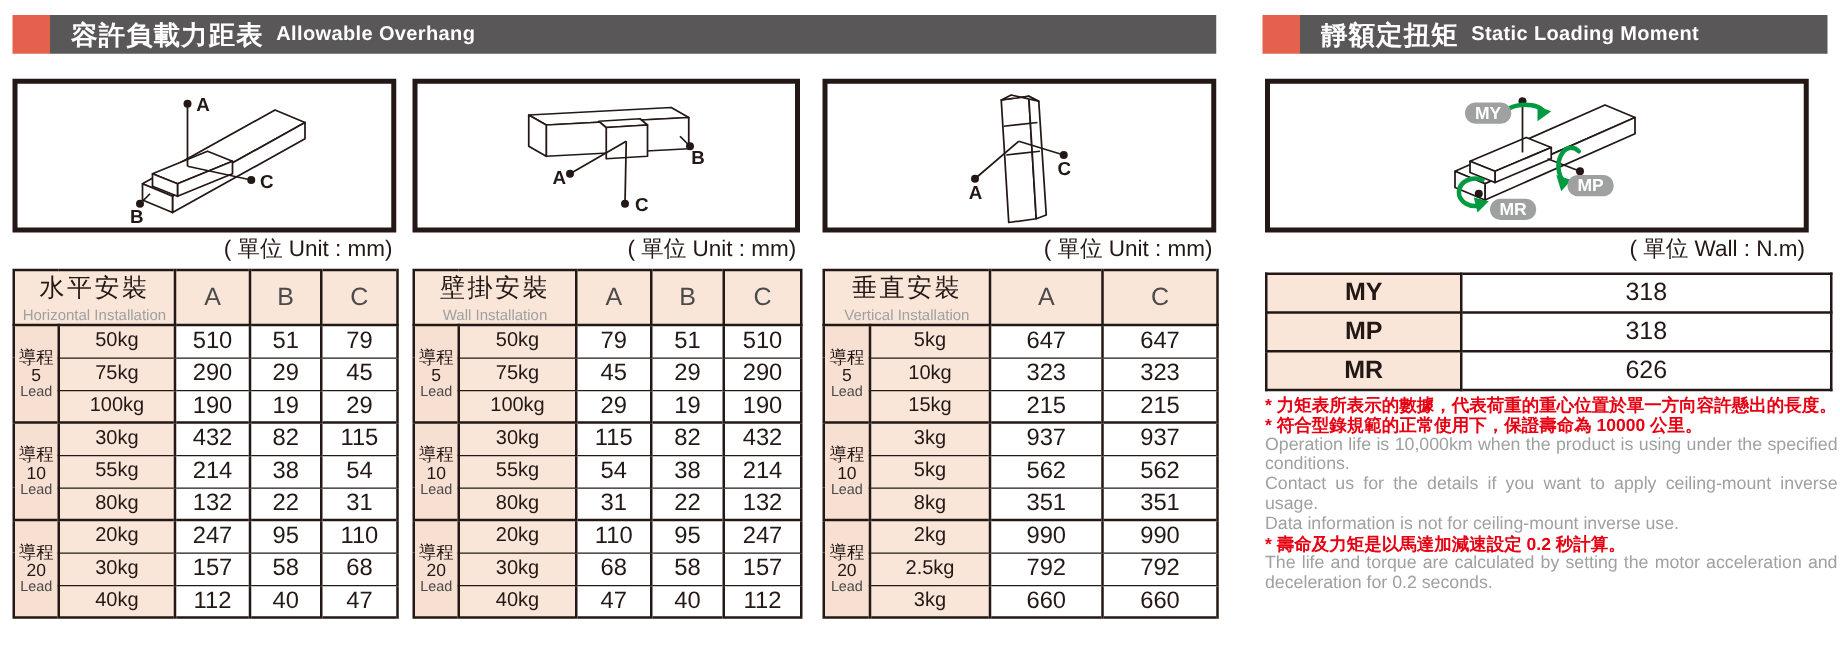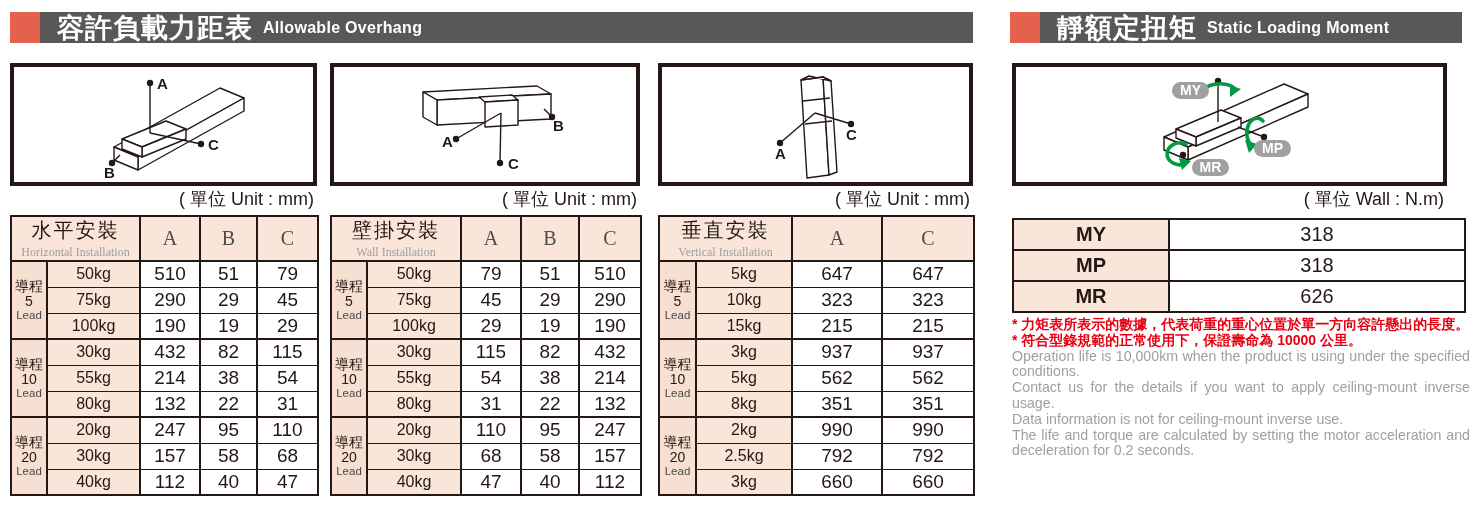--- a/index.html
+++ b/index.html
@@ -4,21 +4,21 @@
 <style>
   * { margin:0; padding:0; box-sizing:border-box; }
   html,body { width:1472px; height:521px; overflow:hidden; background:#fff;
     font-family:"Liberation Sans", sans-serif; color:#231815; }
   .abs { position:absolute; }
 
   
   .sec-header { position:absolute; top:12px; height:31px; display:flex; }
   .hdr-accent { width:30px; height:31px; background:#e4614d; flex:0 0 30px; }
   .hdr-bar { flex:1; background:#595757; color:#fff; display:flex; align-items:center; padding-left:17px; }
-  .hdr-zh { font-size:27px; font-weight:bold; letter-spacing:1px;text-align:right; }
+  .hdr-zh { font-size:21px; font-weight:bold; letter-spacing:1px;text-align:right; }
   .hdr-en { font-size:16px; font-weight:bold; margin-left:10px; letter-spacing:.3px; }
 
   
   .dcol { position:absolute; top:63px; }
   .diagram-box { border:4px solid #231815; height:123px; width:100%; background:#fff; }
   .unit-label { text-align:right; font-size:18px; height:26px; line-height:26px; padding-right:3px; color:#231815; }
   svg { display:block; }
   .draw { fill:#fff; stroke:#231815; stroke-width:1.4; stroke-linejoin:round; }
   .dline { stroke:#231815; stroke-width:1.4; fill:none; }
   .dot { fill:#231815; stroke:none; }
@@ -26,21 +26,21 @@
   .garc { stroke:#009a40; stroke-width:3.6; fill:none; stroke-linecap:round; }
   .garrow { fill:#009a40; stroke:none; }
   .pill { fill:#9fa0a0; stroke:none; }
   .pill-txt { font:bold 14px "Liberation Sans", sans-serif; fill:#fff; text-anchor:middle; }
 
   
   .ao-table { border-collapse:collapse; table-layout:fixed; width:100%; margin-top:3px;
     border:2px solid #231815; }
   .ao-table th, .ao-table td { border:1px solid #231815; border-left-width:2px; border-right-width:2px;
     text-align:center; vertical-align:middle; padding:0; }
-  .ao-table thead tr { height:43px;font-family:Liberation Serif, serif; }
+  .ao-table thead tr { height:43px; }
   .ao-table thead th { border-bottom-width:2px; background:#f9e6d9; font-weight:normal; }
   .ao-table tbody tr { height:26px; }
   .ao-table tr.group-start td { border-top-width:2px; }
   .tname-zh { font-size:20px; letter-spacing:2px; color:#231815; }
   .tname-en { font-size:12px; color:#9fa0a0; margin-top:1px; letter-spacing:0; }
   .col-h { font-size:20px; color:#4b4b4b; }
   .lead-cell { background:#f7dfd2; line-height:1.05; }
   .lead-zh { font-size:14px; }
   .lead-num { font-size:14px; }
   .lead-en { font-size:11.5px; color:#4a4a4a; }
@@ -455,14 +455,15 @@
       </tr>
     </tbody>
 </table>
 
 <div class="notes">
     <div class="note-zh">* 力矩表所表示的數據，代表荷重的重心位置於單一方向容許懸出的長度。</div>
     <div class="note-zh">* 符合型錄規範的正常使用下，保證壽命為 10000 公里。</div>
     <div class="note-en">Operation life is 10,000km when the product is using under the specified conditions.</div>
     <div class="note-en">Contact us for the details if you want to apply ceiling-mount inverse usage.</div>
     <div class="note-en">Data information is not for ceiling-mount inverse use.</div>
+    <div class="note-zh">* 壽命及力矩是以馬達加減速設定 0.2 秒計算。</div>
     <div class="note-en">The life and torque are calculated by setting the motor acceleration and deceleration for 0.2 seconds.</div>
   </div>
 
 </body></html>

